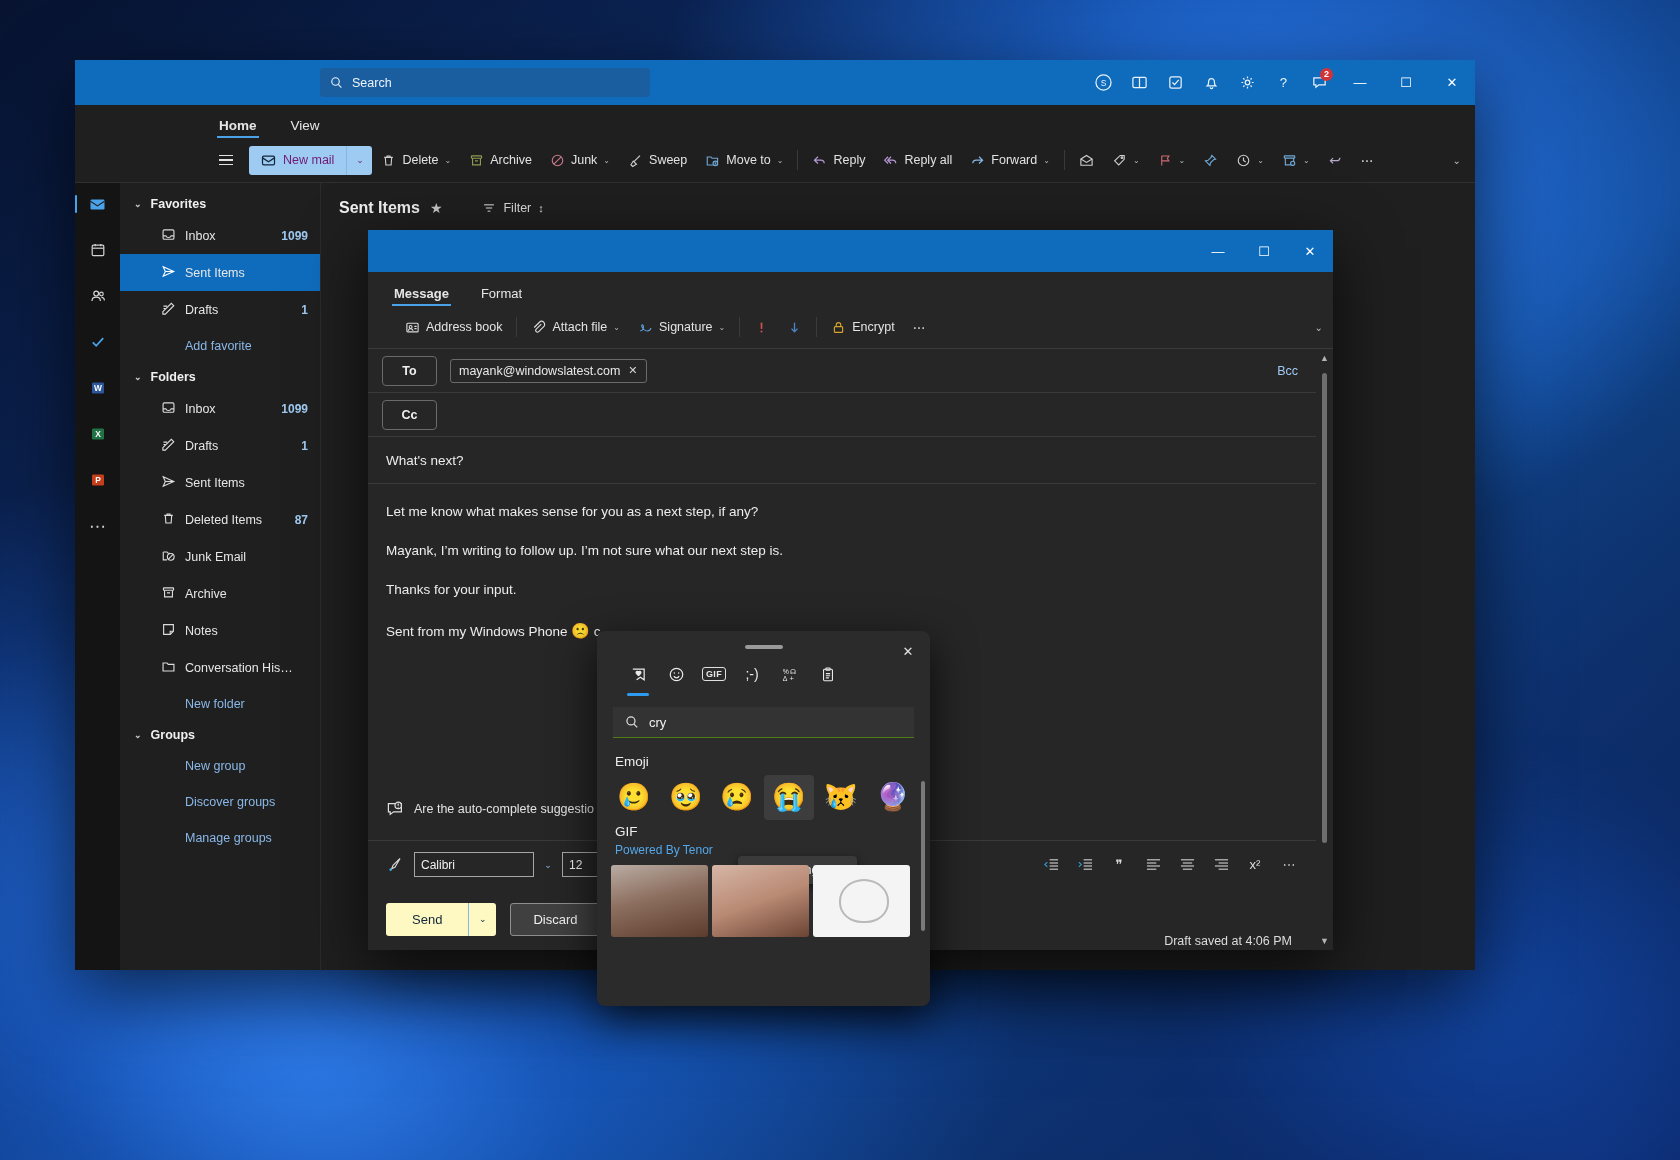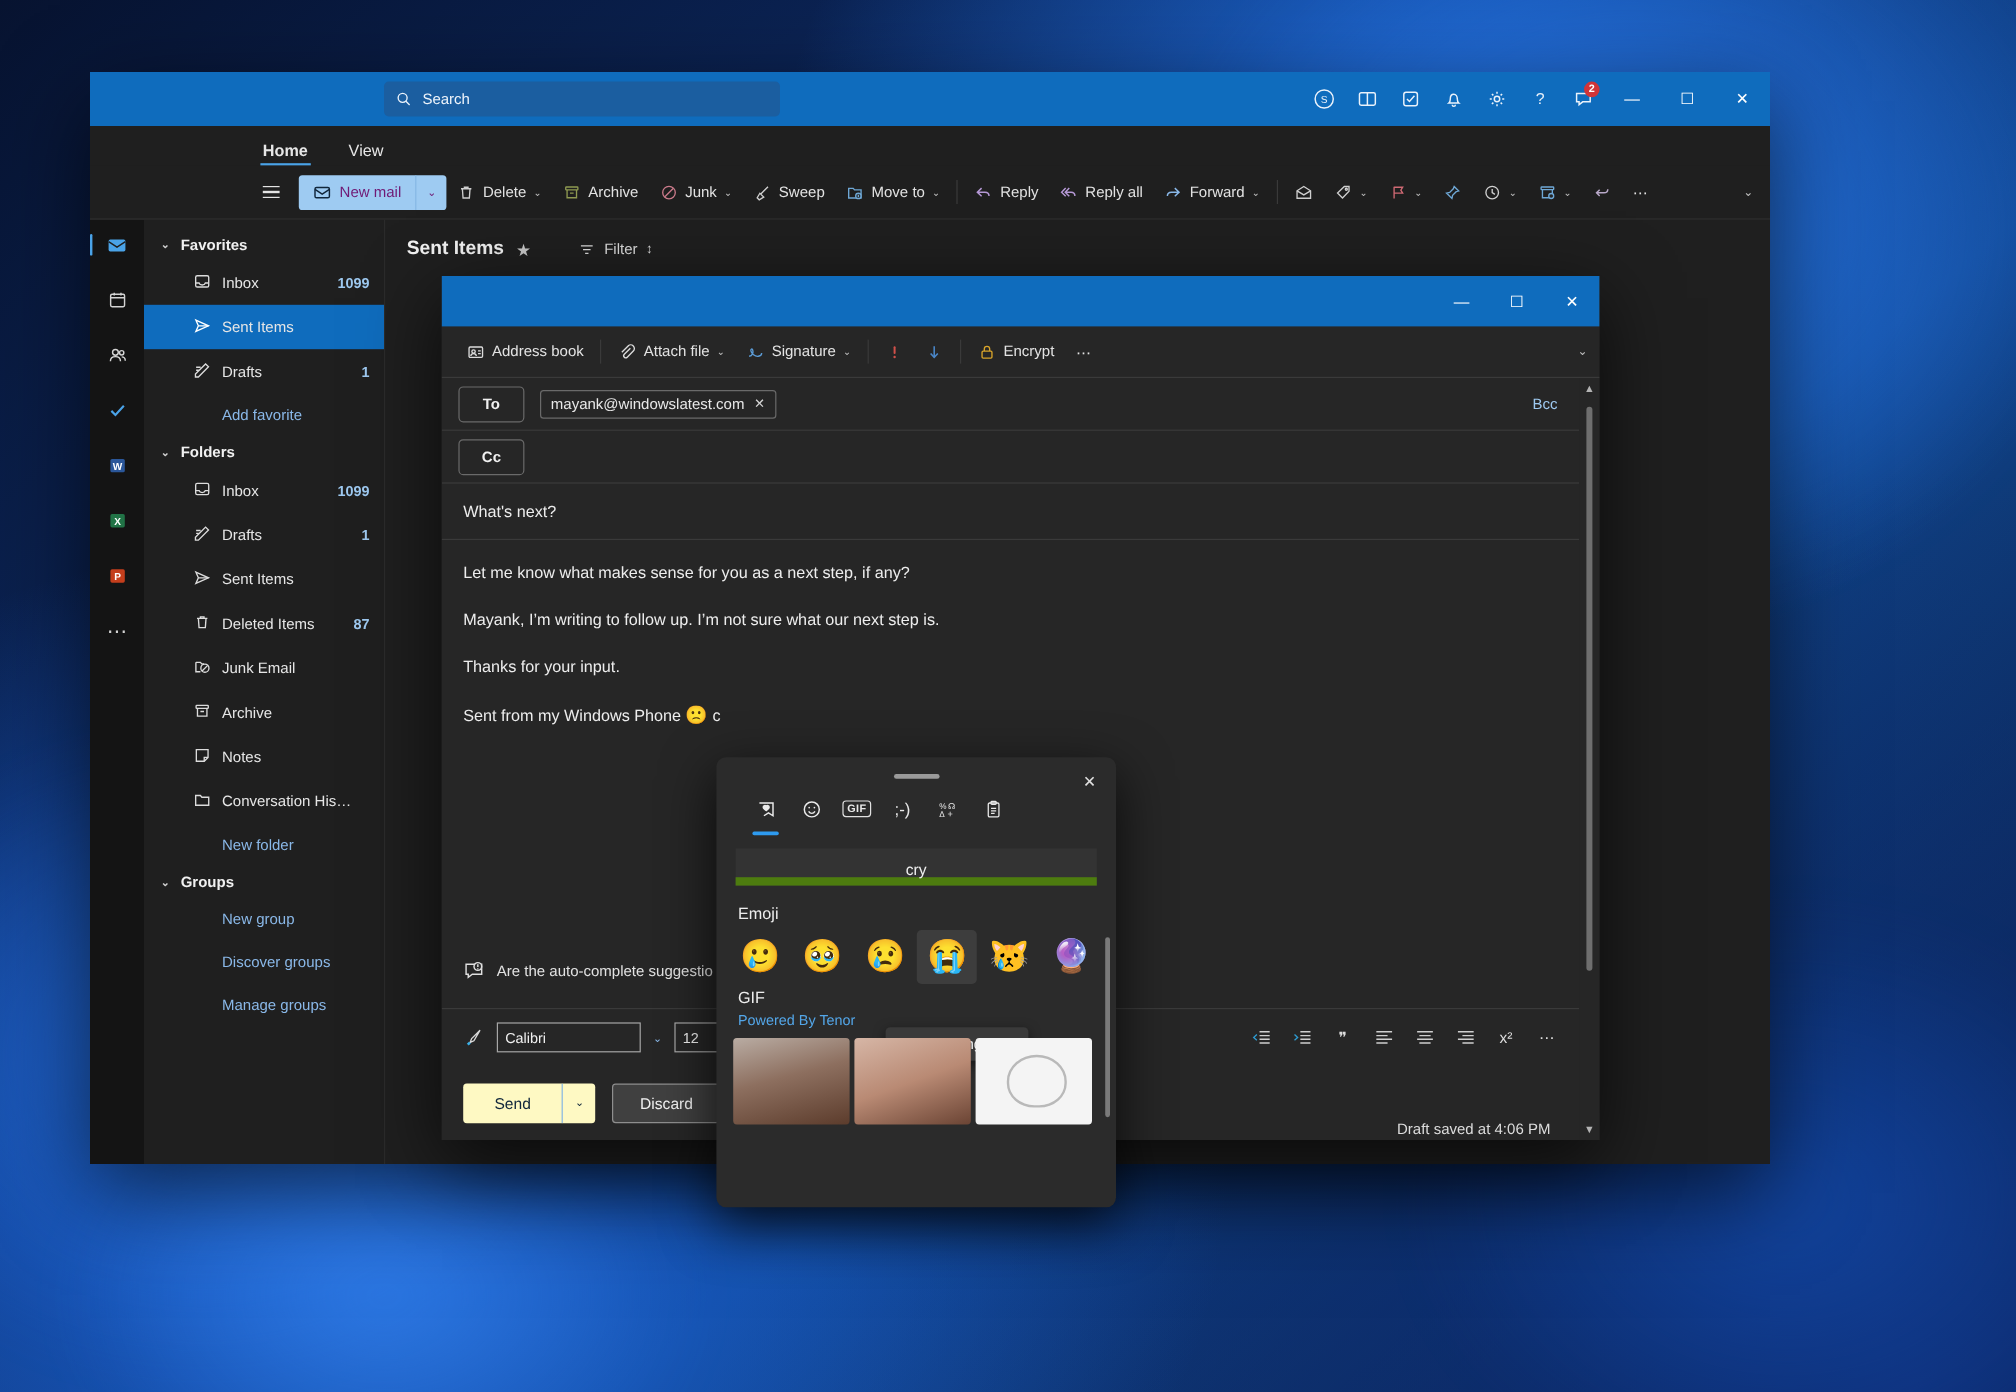--- a/index.html
+++ b/index.html
@@ -139,21 +139,21 @@
     background:#262626; color:#e8e8e8;
     box-shadow:0 18px 60px rgba(0,0,0,.7);
     display:flex; flex-direction:column; overflow:hidden;
   }
   #compose-title{ height:42px; background:#0f6cbd; display:flex; justify-content:flex-end; align-items:center; }
   #compose-title .win-btn{ height:42px; width:46px; }
   #compose-tabs{ height:34px; display:flex; align-items:flex-end; padding-left:16px; gap:12px;
                  background:#262626; }
   #compose-tabs .rtab{ font-size:13px; }
   #compose-toolbar{
-    height:43px; display:flex; align-items:center; padding-left:12px;
+    height:43px; display:flex; align-items:center; padding-left:28px;
     border-bottom:1px solid #3a3a3a; position:relative;
   }
   #compose-toolbar .cmd{ font-size:12.5px; }
   #tb-collapse{ position:absolute; right:10px; font-size:10px; color:#bdbdbd; }
 
   #compose-scrollarea{ flex:1; display:flex; overflow:hidden; }
   #compose-main{ flex:1; display:flex; flex-direction:column; min-width:0; }
   #compose-scrollbar{
     width:17px; background:#262626; display:flex; flex-direction:column;
     align-items:center; justify-content:space-between; padding:4px 0;
@@ -238,22 +238,22 @@
              display:flex; align-items:center; justify-content:center;
              color:#e0e0e0; font-size:13px; }
   #ep-tabs{ display:flex; align-items:center; gap:0; padding:8px 22px 0; }
   .ep-tab{ width:38px; height:34px; display:flex; align-items:center; justify-content:center;
            color:#e8e8e8; font-size:15px; position:relative; }
   .ep-tab.active::after{ content:""; position:absolute; bottom:-5px; left:8px; right:8px;
                          height:3px; background:#2e9bf0; border-radius:2px; }
   .gifbox{ border:1.6px solid #e0e0e0; border-radius:3px; font-size:9px; font-weight:bold;
            padding:1px 3px; letter-spacing:.3px; }
   #ep-search{
-    margin:16px 16px 0; height:31px; background:#333; border-bottom:7px solid #4d7c0f;
-    display:flex; align-items:center; gap:10px; padding:0 12px; font-size:13px; color:#f0f0f0;flex-direction:column;
+    margin:16px 16px 0; height:31px; background:#333; border-bottom:1px solid #4d7c0f;
+    display:flex; align-items:center; gap:10px; padding:0 12px; font-size:13px; color:#f0f0f0;
   }
   #ep-sectitle{ padding:16px 0 0 18px; font-size:13.5px; color:#ededed; }
   #ep-grid{ display:flex; padding:6px 12px 0; gap:2px; position:relative; }
   .ep-cell{ width:50px; height:45px; display:flex; align-items:center; justify-content:center;
             font-size:27px; border-radius:4px; line-height:1; }
   .ep-cell.hover{ background:#3d3d3d; }
   #ep-tooltip{
     position:absolute; left:141px; top:225px; background:#3a3a3a; color:#f2f2f2;
     font-size:12.5px; padding:7px 11px; border-radius:4px; white-space:nowrap;
     box-shadow:0 3px 10px rgba(0,0,0,.5);
@@ -653,20 +653,24 @@
   </div>
 </div>
 
 <div id="compose">
   <div id="compose-title">
     <div class="win-btn">—</div>
     <div class="win-btn">☐</div>
     <div class="win-btn">✕</div>
   </div>
 
+  <div id="compose-tabs">
+    <div class="rtab active">Message</div>
+    <div class="rtab">Format</div>
+  </div>
 
   <div id="compose-toolbar">
     <div class="cmd">
       <svg class="icn" viewBox="0 0 16 16" fill="none" stroke="#dcdcdc" stroke-width="1.2">
           <rect x="2" y="3.4" width="12" height="9.2" rx="1"></rect>
           <circle cx="6" cy="7.4" r="1.5"></circle>
           <path d="M3.6 11.4c0-1.4 1.1-2.1 2.4-2.1s2.4.7 2.4 2.1"></path>
           <path d="M10 6.8h2.4M10 9.2h2.4"></path>
         </svg>
       <span>Address book</span>

